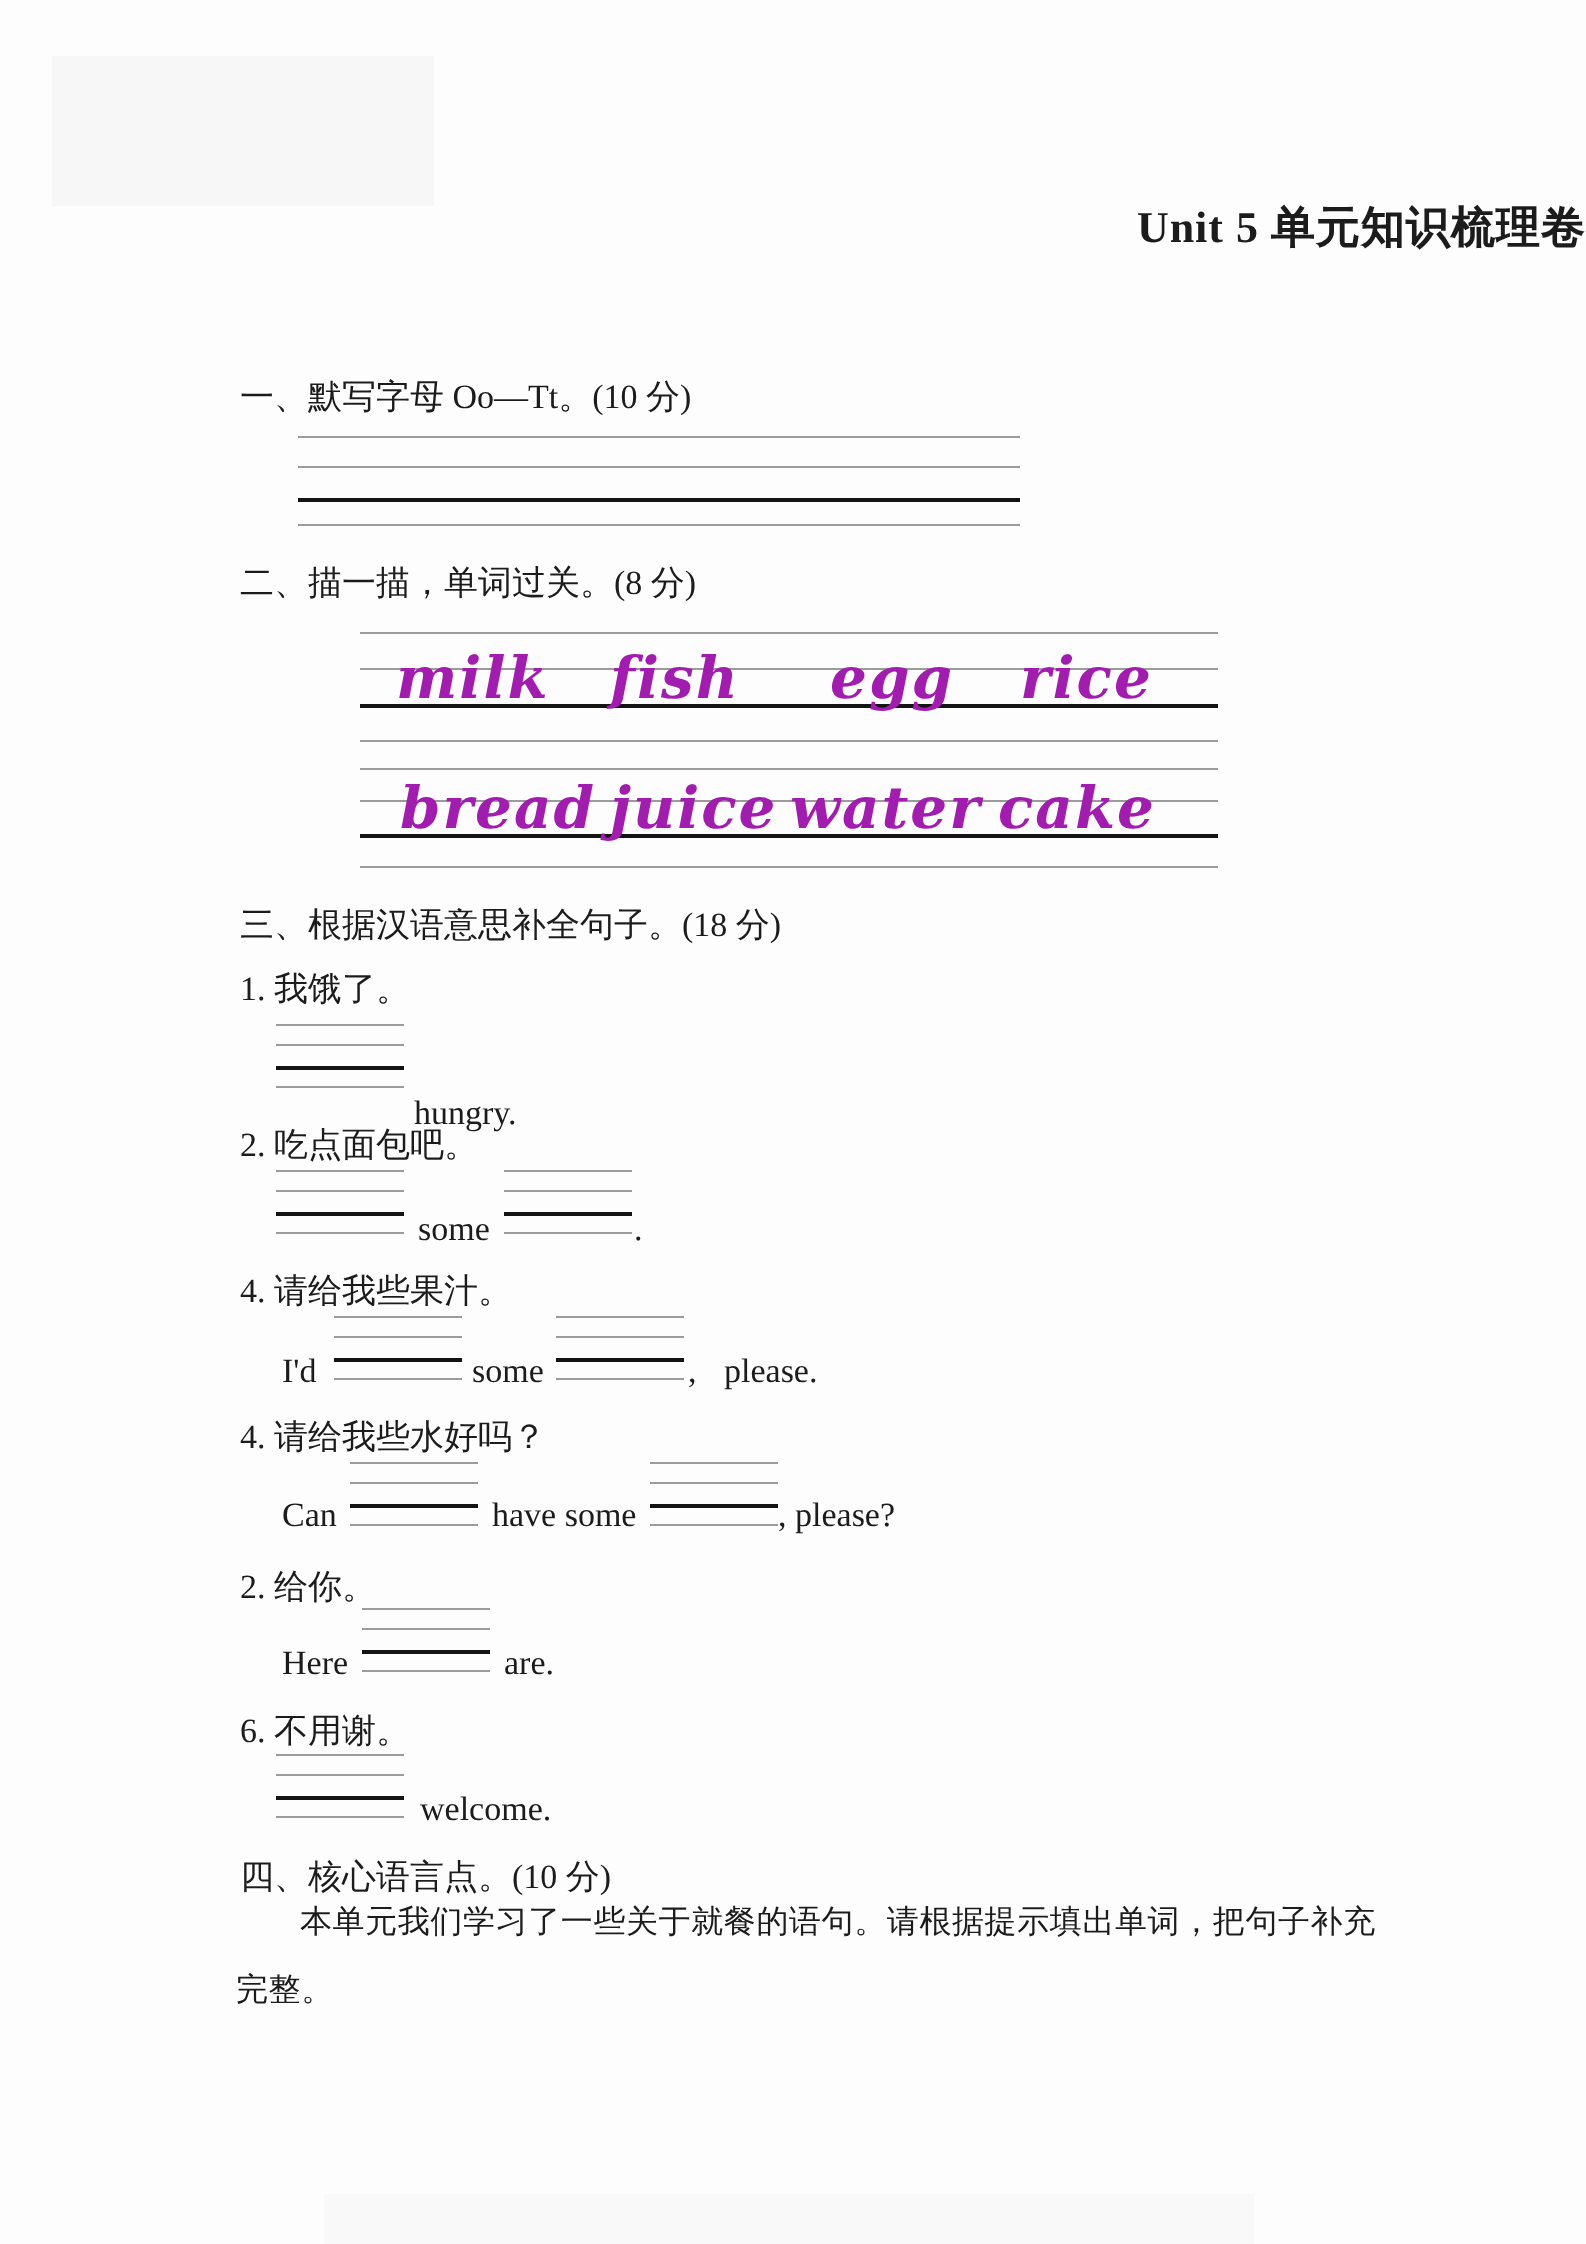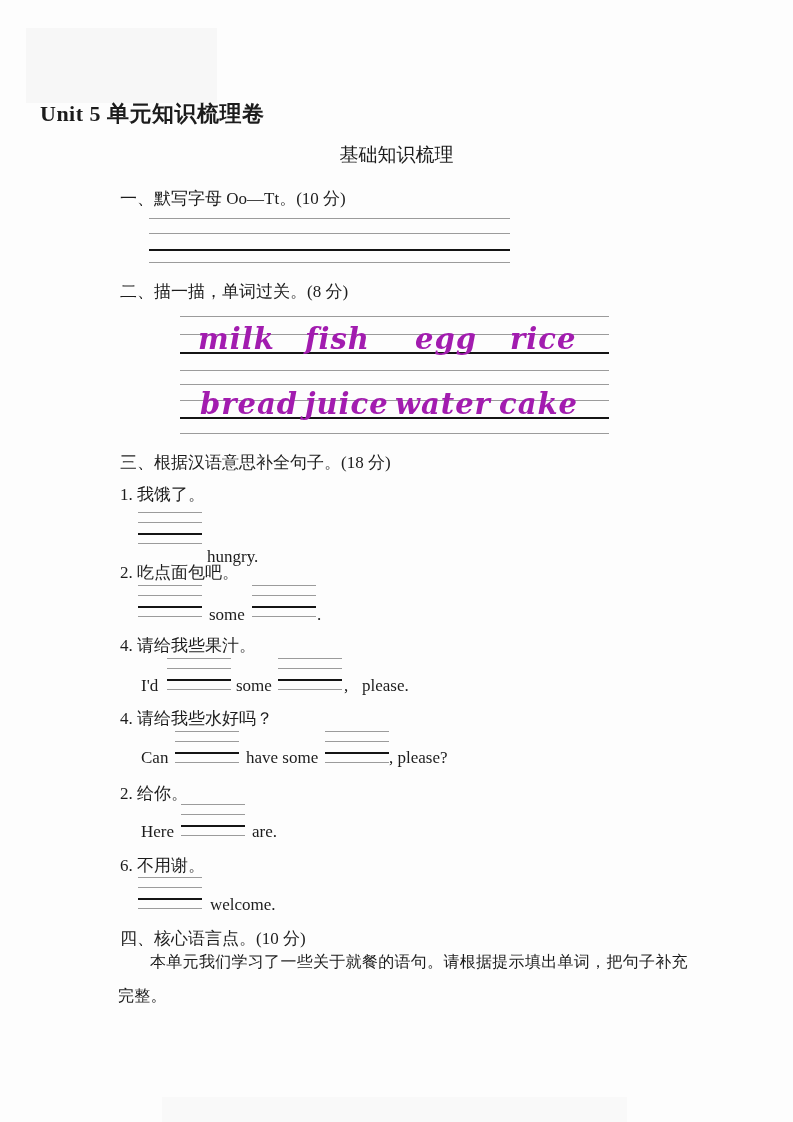--- a/index.html
+++ b/index.html
@@ -2,21 +2,21 @@
 <html><head>
 <meta charset="utf-8">
 <style>
   html,body{margin:0;padding:0;background:#ffffff;}
   .page{
     position:relative;width:793px;height:1122px;margin:0 auto;
     background:#fdfdfd;color:#1c1c1c;overflow:hidden;
     font-family:"Liberation Serif","DejaVu Serif",serif;
   }
   .t{position:absolute;white-space:nowrap;font-size:17px;line-height:1.25;}
-  .title{left:0;right:0;top:100px;text-align:left;font-size:22px;font-weight:bold;letter-spacing:.5px;padding-left:40px;}
+  .title{left:0;right:0;top:100px;text-align:right;font-size:22px;font-weight:bold;letter-spacing:.5px;padding-left:40px;}
   .subtitle{left:0;right:0;top:143px;text-align:center;font-size:19px;}
   .heading{font-size:17px;}
   .para{font-size:16px;letter-spacing:.3px;}
   
   .wgrid{position:absolute;}
   .wgrid i{position:absolute;left:0;right:0;height:1px;background:#9b9b9b;display:block;}
   .wgrid i.b{height:2px;background:#141414;}
   
   .blank{position:absolute;width:64px;height:33px;}
   .blank i{position:absolute;left:0;right:0;height:1px;background:#9b9b9b;display:block;}
@@ -32,21 +32,20 @@
 </style>
 </head>
 <body>
 
 <div class="page">
 
   <div class="artifact" style="left:26px;top:28px;width:191px;height:75px;"></div>
   <div class="footerbar" style="left:162px;top:1097px;width:465px;height:25px;"></div>
 
   <div class="t title">Unit 5 单元知识梳理卷</div>
-  <div class="t subtitle">基础知识梳理</div>
 
   <div class="t heading" style="left:120px;top:188px;">一、默写字母 Oo—Tt。(10 分)</div>
   <div class="wgrid" style="left:149px;top:218px;width:361px;height:46px;">
     <i style="top:0"></i>
     <i style="top:15px"></i>
     <i class="b" style="top:31px"></i>
     <i style="top:44px"></i>
   </div>
 
   <div class="t heading" style="left:120px;top:281px;">二、描一描，单词过关。(8 分)</div>

